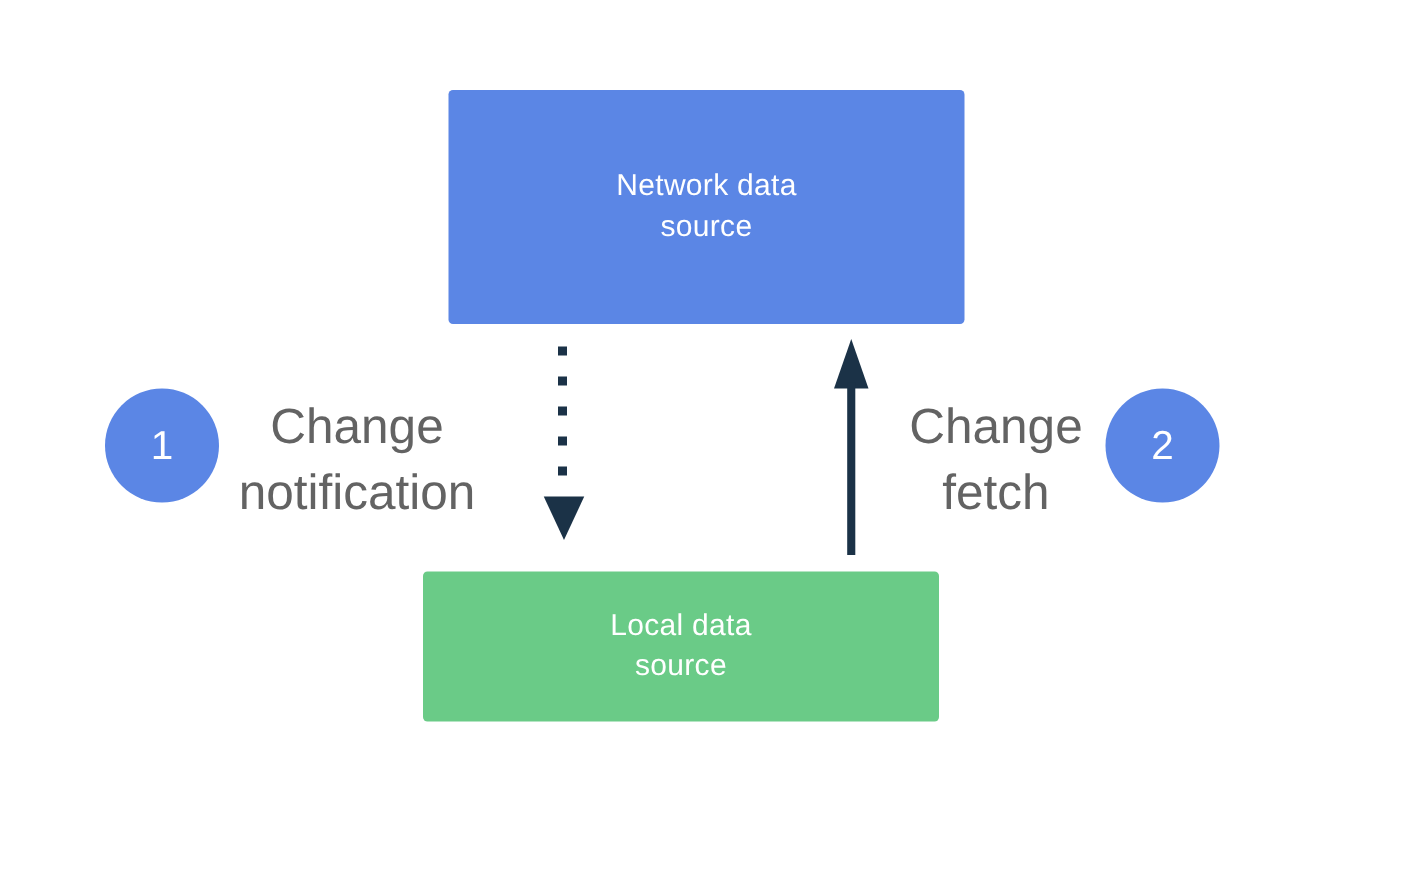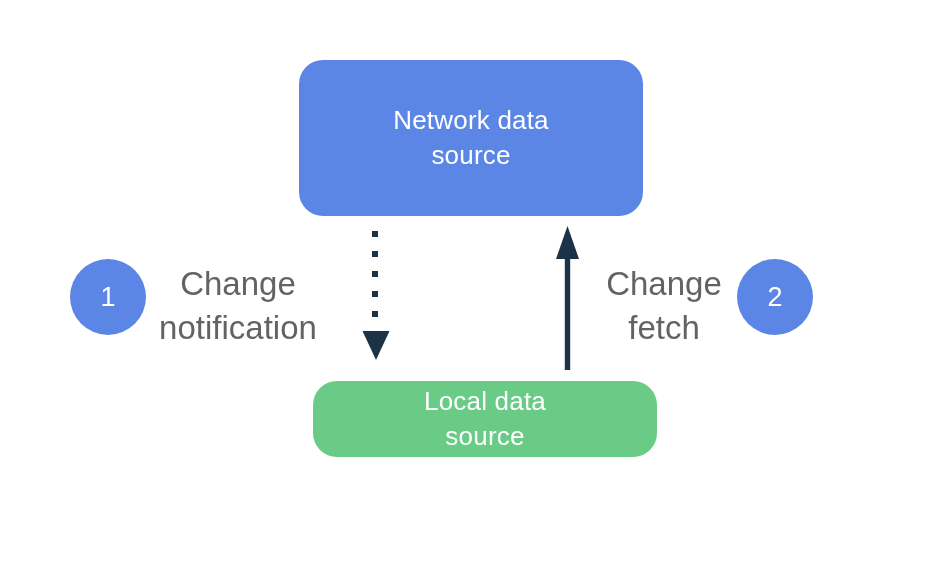--- a/index.html
+++ b/index.html
@@ -18,41 +18,41 @@
     overflow: hidden;
   }
 
   
   .node-box {
     position: absolute;
     display: flex;
     align-items: center;
     justify-content: center;
     text-align: center;
-    border-radius: 24px;
+    border-radius: 3px;
     color: #ffffff;
-    font-size: 26px;
+    font-size: 20px;
     line-height: 1.33;
     font-weight: 400;
     letter-spacing: 0.2px;
     box-sizing: border-box;
     padding: 0 7px;
   }
   #network-box {
     left: 299px;
     top: 60px;
     width: 344px;
     height: 156px;
     background: #5B86E5;
   }
   #local-box {
-    left: 313px;
+    left: 282px;
     top: 381px;
     width: 344px;
-    height: 76px;
+    height: 100px;
     background: #6ACB87;
   }
   .node-label {
     white-space: pre-line;
     display: block;
   }
 
   
   .step-circle {
     position: absolute;

